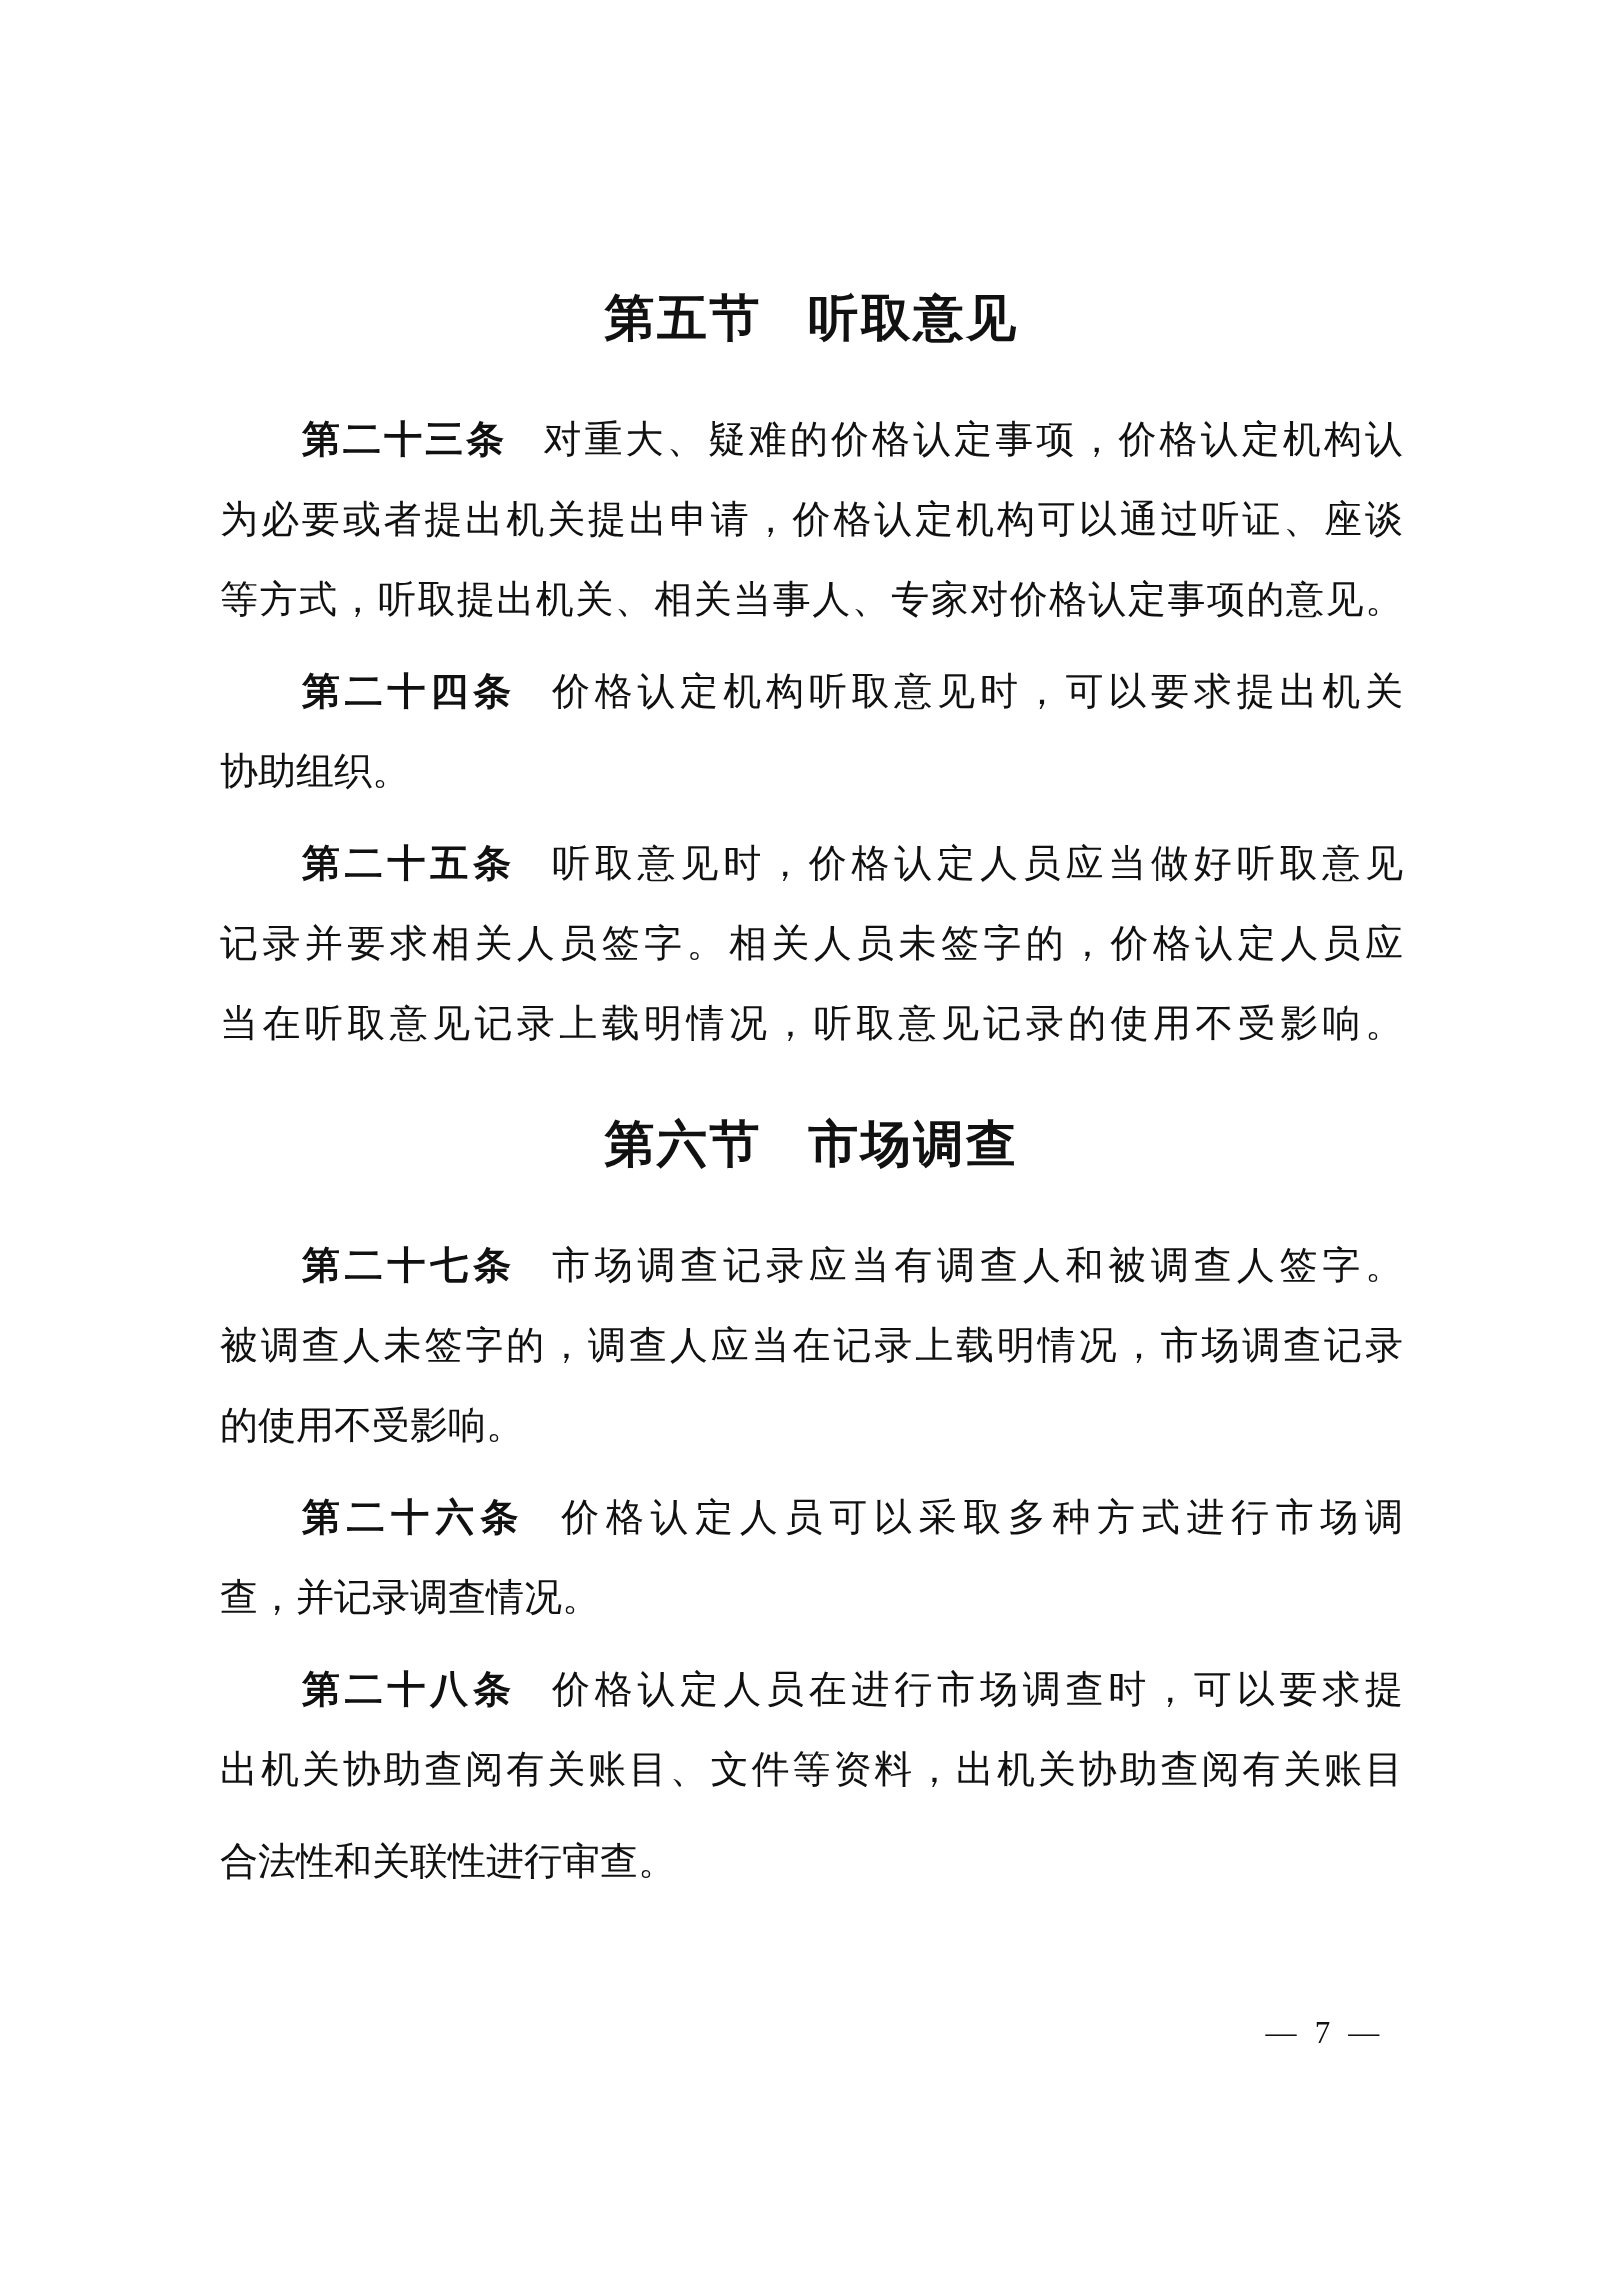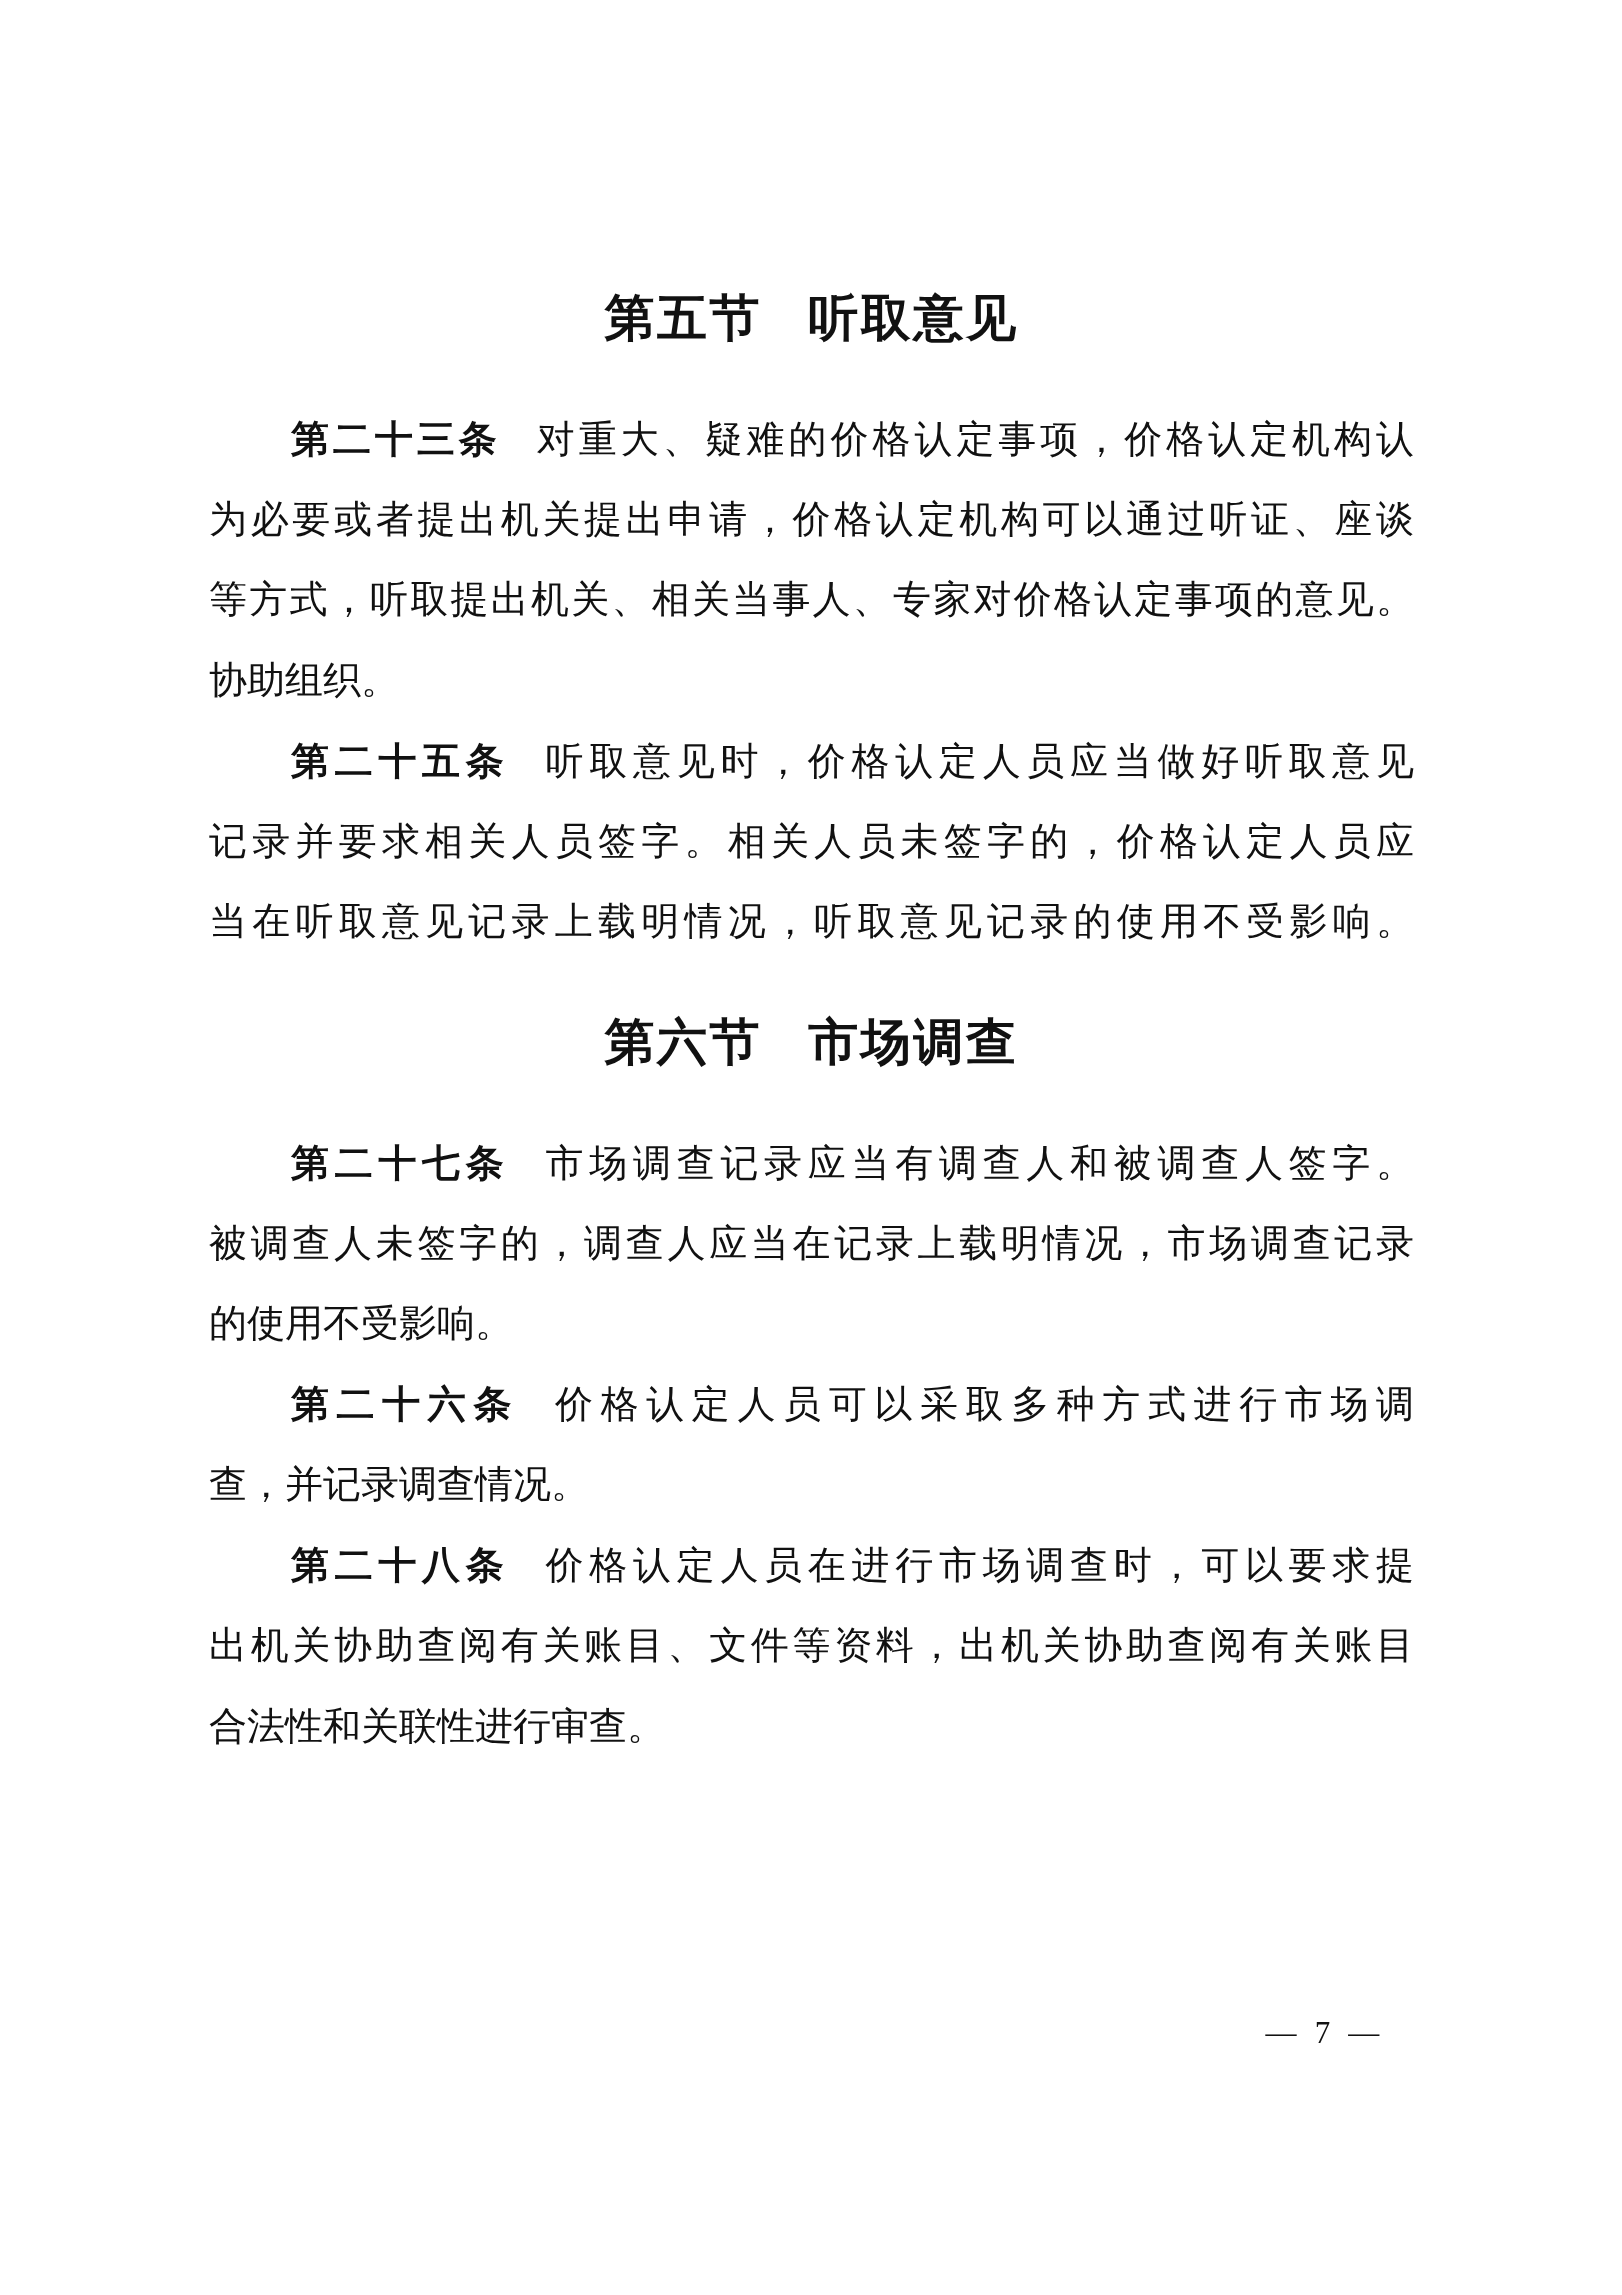--- a/index.html
+++ b/index.html
@@ -31,21 +31,21 @@
     text-align: center;
     letter-spacing: 2.6px;
   }
   .section-heading.first {
     margin-top: 0;
   }
   .heading-label {
     margin-right: 46px;
   }
   .article {
-    margin: 1px;
+    margin: 12px;
     padding: 0;
   }
   .line {
     display: block;
     height: 80px;
     line-height: 80px;
     font-size: 38px;
     text-align: justify;
     text-align-last: justify;
     white-space: normal;
@@ -84,20 +84,21 @@
       <span class="heading-label">第五节</span><span>听取意见</span>
     </h2>
 
     <p class="article">
       <span class="line first-line"><span class="article-number">第二十三条</span><span>对重大、疑难的价格认定事项，价格认定机构认</span></span>
       <span class="line">为必要或者提出机关提出申请，价格认定机构可以通过听证、座谈</span>
       <span class="line">等方式，听取提出机关、相关当事人、专家对价格认定事项的意见。</span>
     </p>
 
     <p class="article">
+      <span class="line first-line"><span class="article-number">第二十四条</span><span>价格认定机构听取意见时，可以要求提出机关</span></span>
       <span class="line nofill">协助组织。</span>
     </p>
 
     <p class="article">
       <span class="line first-line"><span class="article-number">第二十五条</span><span>听取意见时，价格认定人员应当做好听取意见</span></span>
       <span class="line">记录并要求相关人员签字。相关人员未签字的，价格认定人员应</span>
       <span class="line">当在听取意见记录上载明情况，听取意见记录的使用不受影响。</span>
     </p>
 
     <h2 class="section-heading">

